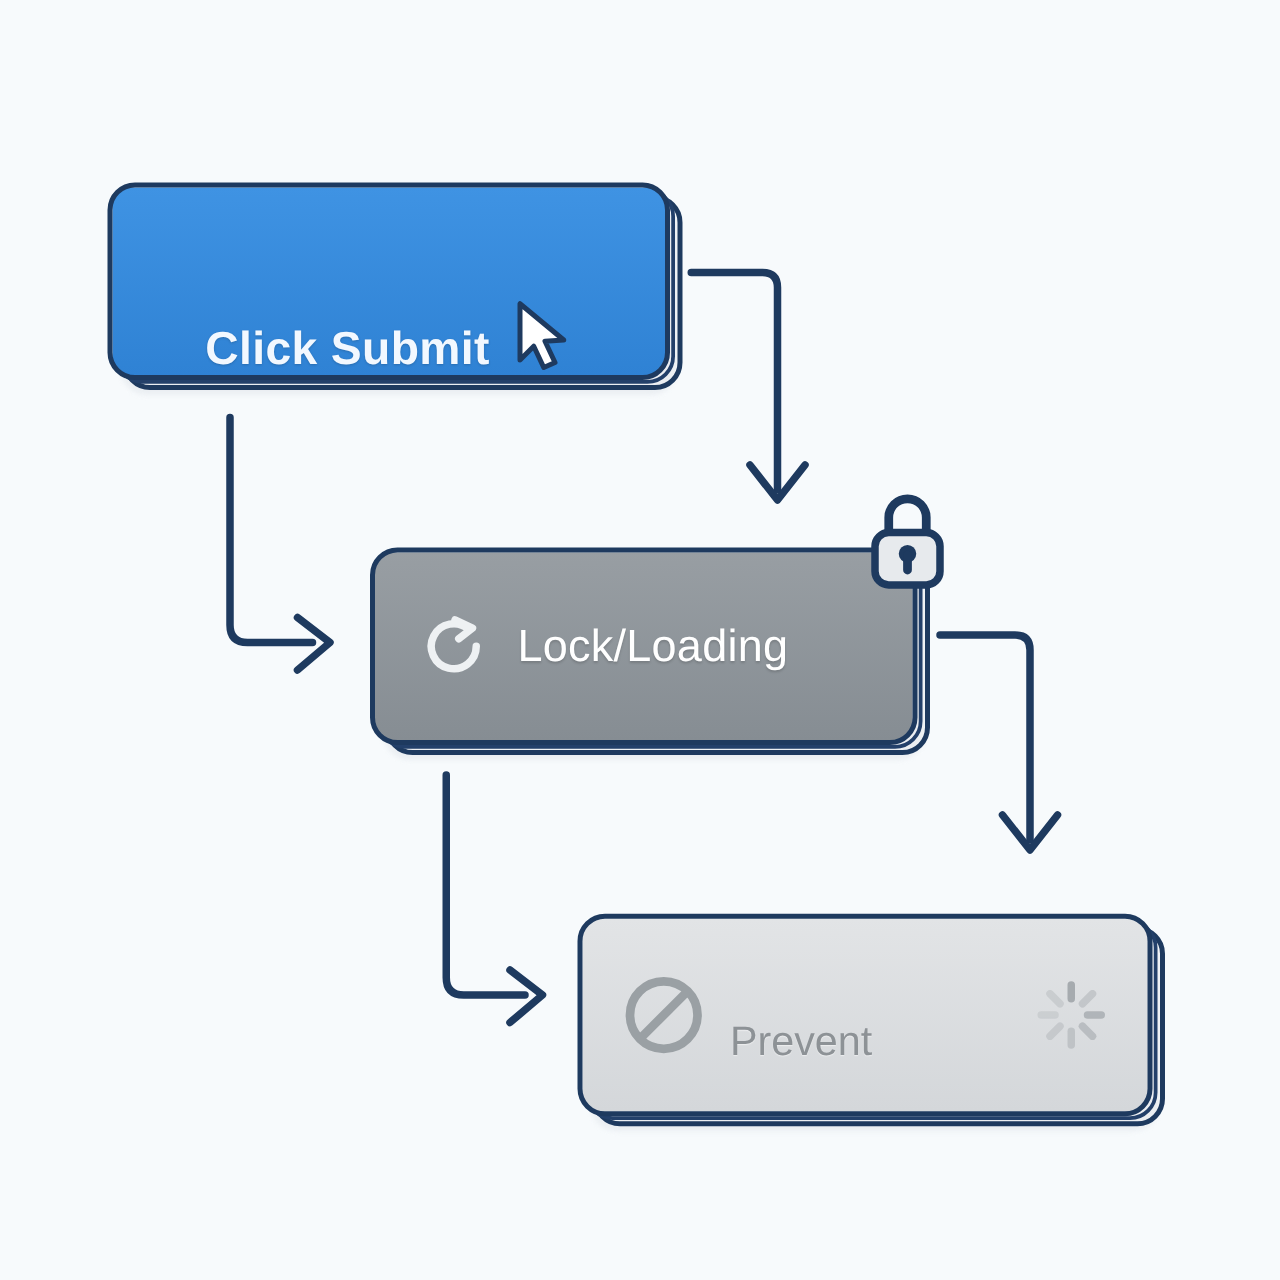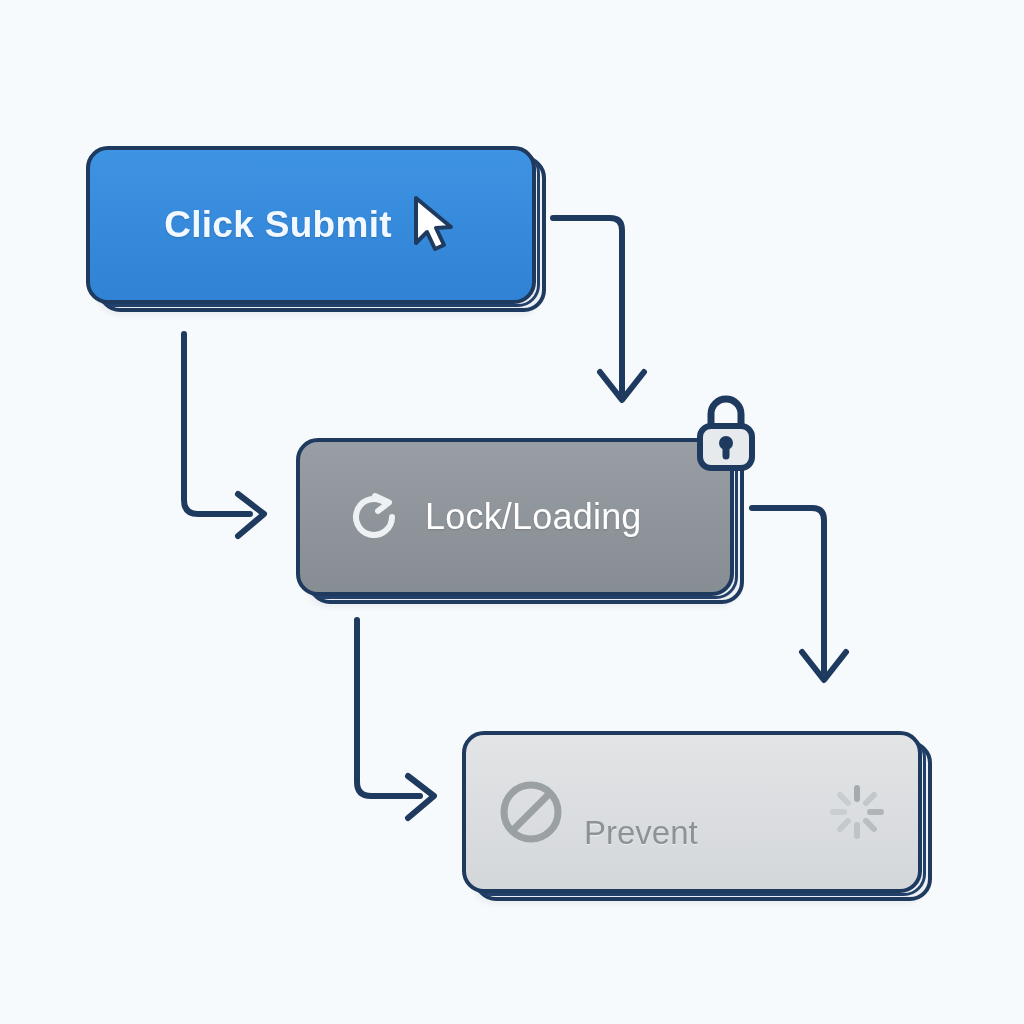--- a/index.html
+++ b/index.html
@@ -35,20 +35,21 @@
   .face{
     border:4px solid #1e3a5f;
     display:flex;align-items:center;
     box-sizing:border-box;
   }
 
   
   #btn-submit{left:86px;top:146px;width:450px;height:158px;}
   #btn-submit .face{
     background:linear-gradient(180deg,#3f93e3 0%,#2f82d4 100%);
+    align-items:flex-end;
   }
   .label-submit{
     color:#f2f8ff;font-size:37px;font-weight:700;
     letter-spacing:.3px;white-space:nowrap;
     text-shadow:0 1px 2px rgba(0,0,0,.18);
   }
 
   
   #btn-lock{left:296px;top:438px;width:438px;height:158px;}
   #btn-lock .face{
@@ -124,21 +125,21 @@
         <path d="M10 5 L10 50 L21 39 L29 56 L38 52 L30 35 L45 34 Z" fill="#ffffff" stroke="#1e3a5f" stroke-width="4" stroke-linejoin="round"></path>
       </svg>
       <div class="spacer"></div>
     </div>
   </div>
 
   <div class="btn-stack" id="btn-lock">
     <div class="layer plate" style="left:10px;top:14px;right:-6px;bottom:-12px;"></div>
     <div class="layer outline-card" style="left:12px;top:10px;right:-10px;bottom:-8px;"></div>
     <div class="layer outline-card2" style="left:6px;top:5px;right:-4px;bottom:-3px;"></div>
-    <div class="layer face" style="left:0;top:0;right:0;bottom:0;padding:0 45px;">
+    <div class="layer face" style="left:0;top:0;right:0;bottom:0;padding:0 34px;">
 
       <svg class="icon" width="58" height="58" viewBox="0 0 58 58" style="margin-right:22px;">
         <path d="M47 29 a18 18 0 1 1 -6.2 -13.6" fill="none" stroke="#eef1f3" stroke-width="6" stroke-linecap="round"></path>
         <path d="M30 8 L44 14.5 L33 23" fill="none" stroke="#eef1f3" stroke-width="6" stroke-linecap="round" stroke-linejoin="round"></path>
       </svg>
 
       <div class="label-lock">Lock/Loading</div>
       <div class="spacer"></div>
     </div>
   </div>

